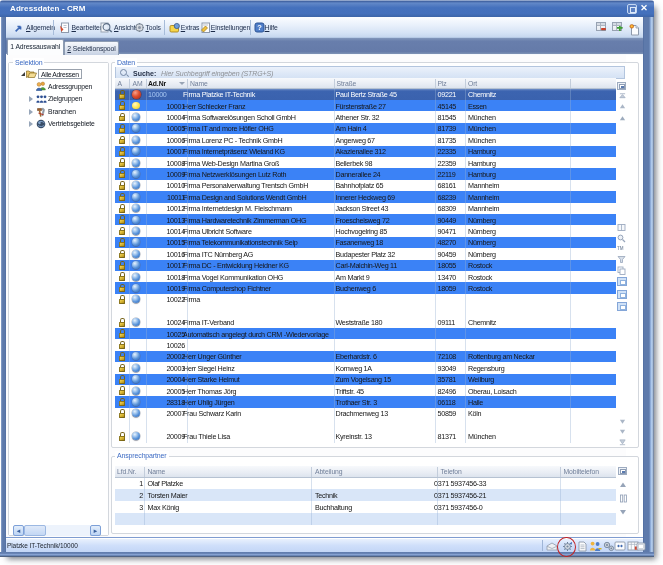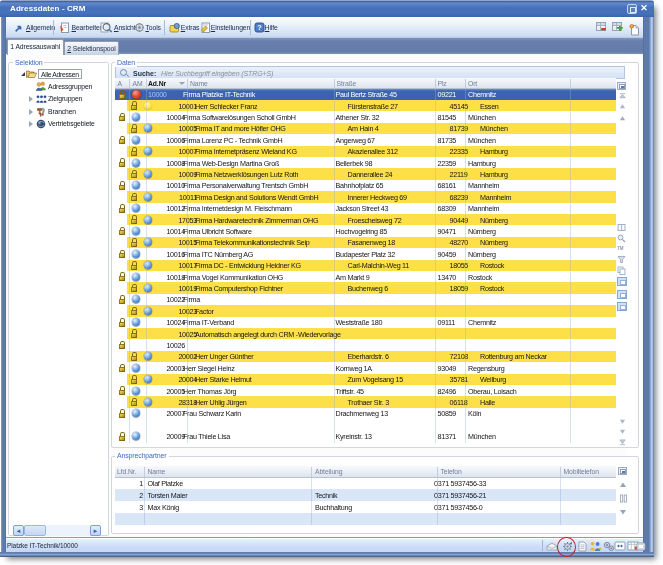--- a/index.html
+++ b/index.html
@@ -77,21 +77,21 @@
 
 #ghead { position:absolute; left:109px; top:27px; width:501px; height:10.7px;
   background:linear-gradient(180deg,#f7f9fc 0,#e9edf4 60%,#dde4ee 100%); border-bottom:1px solid #b6c2d2; }
 #ghead span { position:absolute; top:2px; font-size:6.8px; letter-spacing:-.1px; color:#72809a; }
 .hd-v { position:absolute; top:1px; width:1px; height:9px; background:#c3cddb; }
 #ghead .srt { position:absolute; left:64px; top:4px; width:0; height:0; border-left:3px solid transparent; border-right:3px solid transparent; border-top:3.5px solid #98a4b5; }
 
 
 #grows { position:absolute; left:109px; top:37.7px; width:501px; height:354px; overflow:hidden; background:#fff; }
 .row { position:absolute; left:0; width:501px; height:11.4px; background:#fff; }
-.row.alt { background:#fde047;margin-left:12px; }
+.row.alt { background:#3b82f6; }
 .row.sel { background:linear-gradient(180deg,#7290c8 0,#3c64b0 18%,#3a62ae 100%); }
 .row span { position:absolute; top:1.5px; font-size:7.2px; letter-spacing:-.28px; color:#151515; white-space:nowrap; }
 .row.sel span { color:#fff; }
 .row.sel .cnum { left:33px; width:40px; text-align:left; color:#a6c6f2; }
 .cnum { left:0; width:70px; text-align:right; }
 .cname { left:68px; }
 .cstr { left:220.5px; }
 .cplz { left:322.5px; }
 .cort { left:353px; }
 .gl-v { position:absolute; top:0; width:1px; height:354px; background:rgba(150,175,210,.38); }
@@ -403,21 +403,21 @@
         <i class="gl"></i>
         <span class="cnum">10012</span>
         <span class="cname">Firma Internetdesign M. Fleischmann</span>
         <span class="cstr">Jackson Street 43</span>
         <span class="cplz">68309</span>
         <span class="cort">Mannheim</span>
       </div>
 <div class="row alt" style="top:125.4px">
         <i class="lk"></i>
         <i class="gl"></i>
-        <span class="cnum">17053</span>
+        <span class="cnum">10013</span>
         <span class="cname">Firma Hardwaretechnik Zimmerman OHG</span>
         <span class="cstr">Froescheisweg 72</span>
         <span class="cplz">90449</span>
         <span class="cort">Nürnberg</span>
       </div>
 <div class="row" style="top:136.8px">
         <i class="lk"></i>
         <i class="gl"></i>
         <span class="cnum">10014</span>
         <span class="cname">Firma Ulbricht Software</span>
@@ -468,29 +468,20 @@
         <span class="cname">Firma Computershop Fichtner</span>
         <span class="cstr">Buchenweg 6</span>
         <span class="cplz">18059</span>
         <span class="cort">Rostock</span>
       </div>
 <div class="row" style="top:205.2px">
         <i class="lk"></i>
         <i class="gl"></i>
         <span class="cnum">10022</span>
         <span class="cname">Firma</span>
-        <span class="cstr"></span>
-        <span class="cplz"></span>
-        <span class="cort"></span>
-      </div>
-<div class="row alt" style="top:216.6px">
-        <i class="lk"></i>
-        <i class="gl"></i>
-        <span class="cnum">10023</span>
-        <span class="cname">Factor</span>
         <span class="cstr"></span>
         <span class="cplz"></span>
         <span class="cort"></span>
       </div>
 <div class="row" style="top:228.0px">
         <i class="lk"></i>
         <i class="gl"></i>
         <span class="cnum">10024</span>
         <span class="cname">Firma IT-Verband</span>
         <span class="cstr">Weststraße 180</span>

